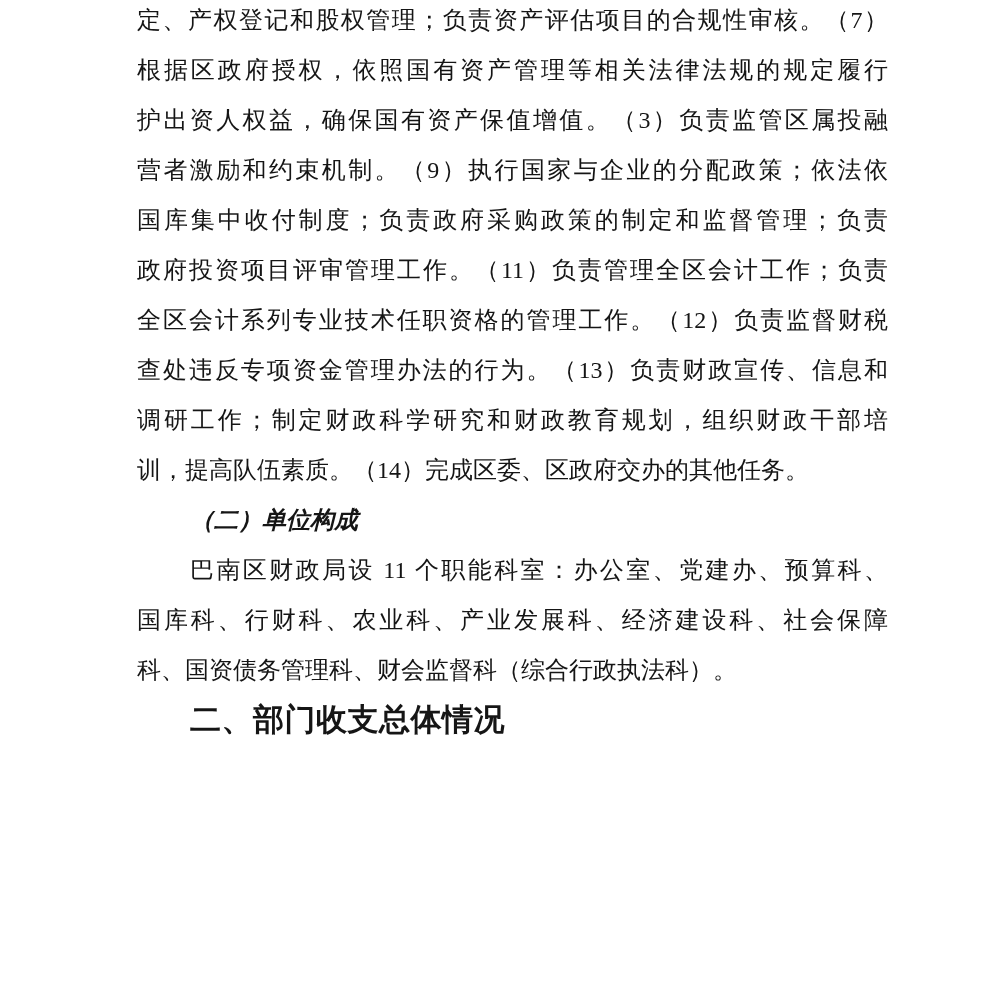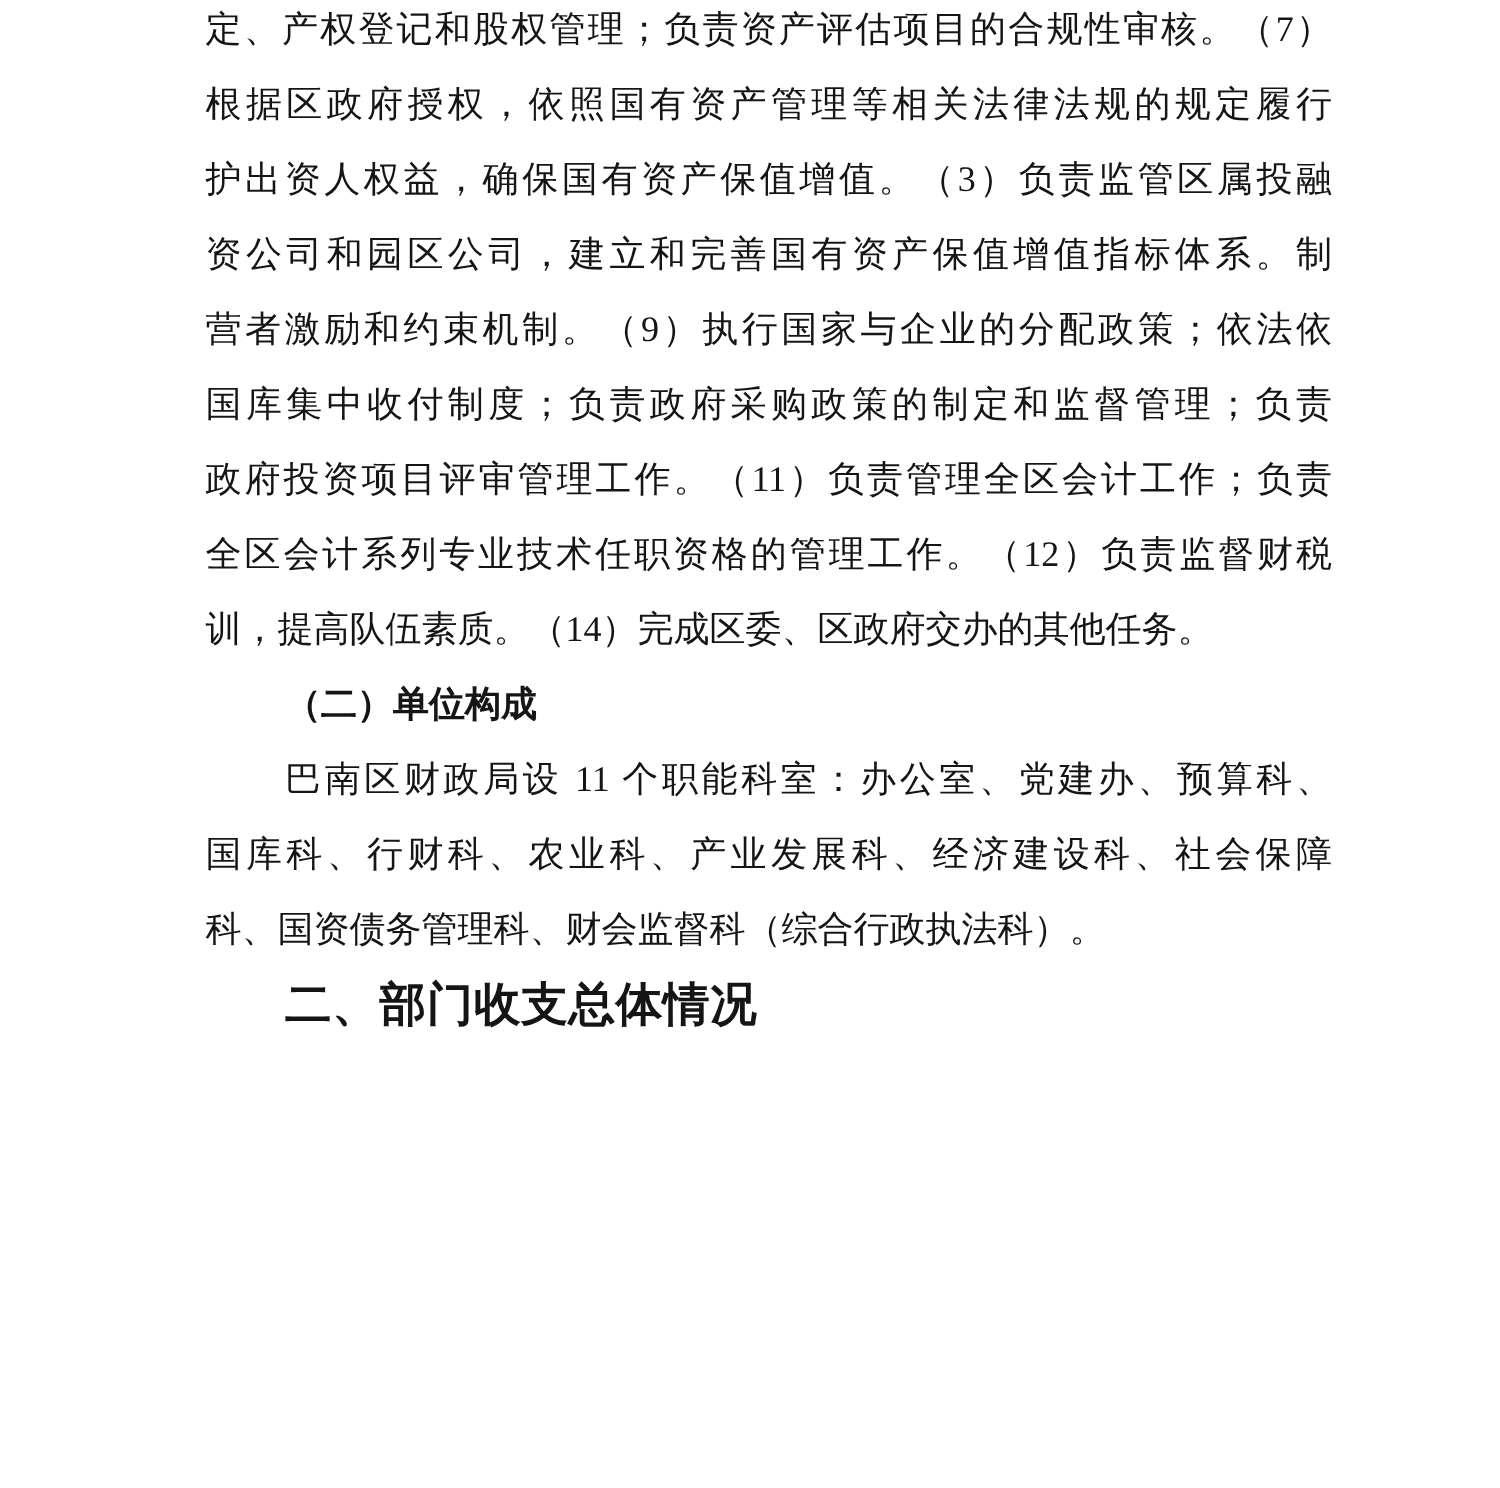--- a/index.html
+++ b/index.html
@@ -36,41 +36,43 @@
     white-space: normal;
     text-align: justify;
     text-align-last: justify;
   }
   .line.indent {
     padding-left: 53px;
   }
   .line.subheading {
     font-weight: 700;
     font-size: 24px;
+    font-style: italic;
   }
   .line.heading {
     font-family: "Liberation Sans", "DejaVu Sans", sans-serif;
     font-weight: 700;
     font-size: 31px;
     letter-spacing: 0.5px;
   }
 </style>
 </head>
 <body style="background: rgb(255, 255, 255); color: rgb(21, 21, 21);">
 
 <main class="page">
   <div class="doc-body" id="doc-lines">
       <div class="line justify">定、产权登记和股权管理；负责资产评估项目的合规性审核。（7）</div>
       <div class="line justify">根据区政府授权，依照国有资产管理等相关法律法规的规定履行</div>
       <div class="line justify">护出资人权益，确保国有资产保值增值。（3）负责监管区属投融</div>
-      <div class="line justify">资公司和园区公司，建立和完善国有资产保值增值指标体系。制</div>
       <div class="line justify">营者激励和约束机制。（9）执行国家与企业的分配政策；依法依</div>
       <div class="line justify">国库集中收付制度；负责政府采购政策的制定和监督管理；负责</div>
       <div class="line justify">政府投资项目评审管理工作。（11）负责管理全区会计工作；负责</div>
       <div class="line justify">全区会计系列专业技术任职资格的管理工作。（12）负责监督财税</div>
+      <div class="line justify">查处违反专项资金管理办法的行为。（13）负责财政宣传、信息和</div>
+      <div class="line justify">调研工作；制定财政科学研究和财政教育规划，组织财政干部培</div>
       <div class="line">训，提高队伍素质。（14）完成区委、区政府交办的其他任务。</div>
       <div class="line subheading indent">（二）单位构成</div>
       <div class="line justify indent">巴南区财政局设 11 个职能科室：办公室、党建办、预算科、</div>
       <div class="line justify">国库科、行财科、农业科、产业发展科、经济建设科、社会保障</div>
       <div class="line">科、国资债务管理科、财会监督科（综合行政执法科）。</div>
       <div class="line heading indent">二、部门收支总体情况</div>
     </div>
 </main>
 
 </body></html>

